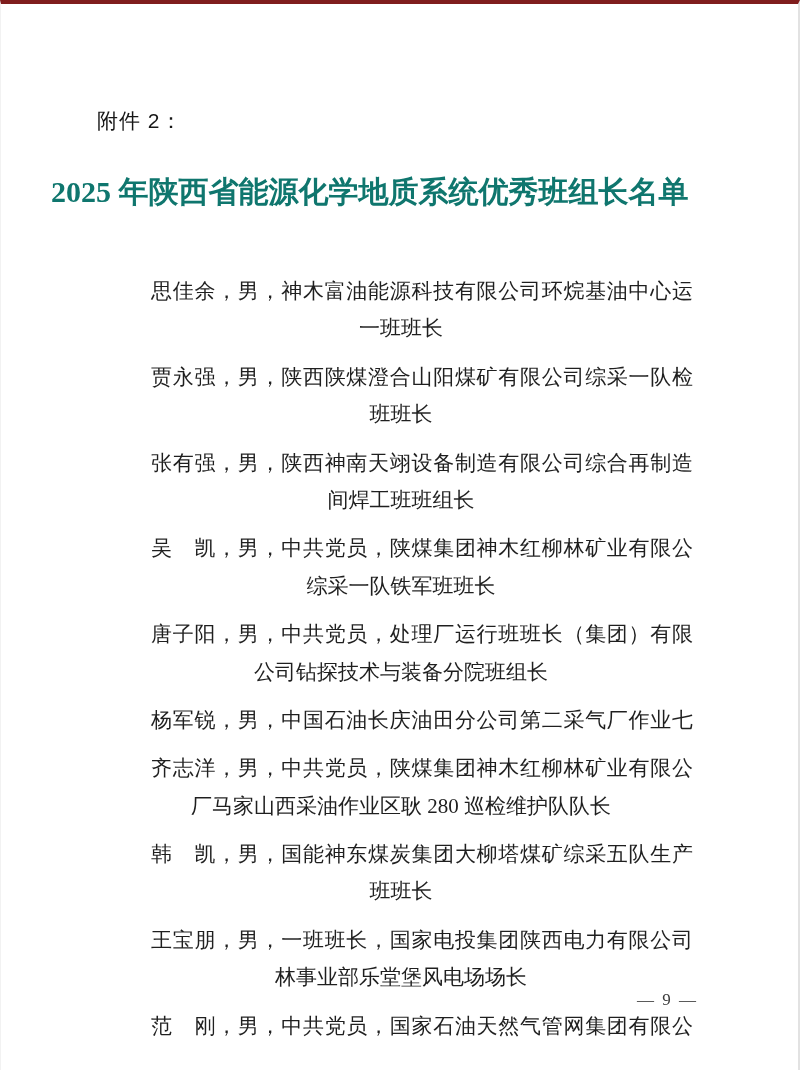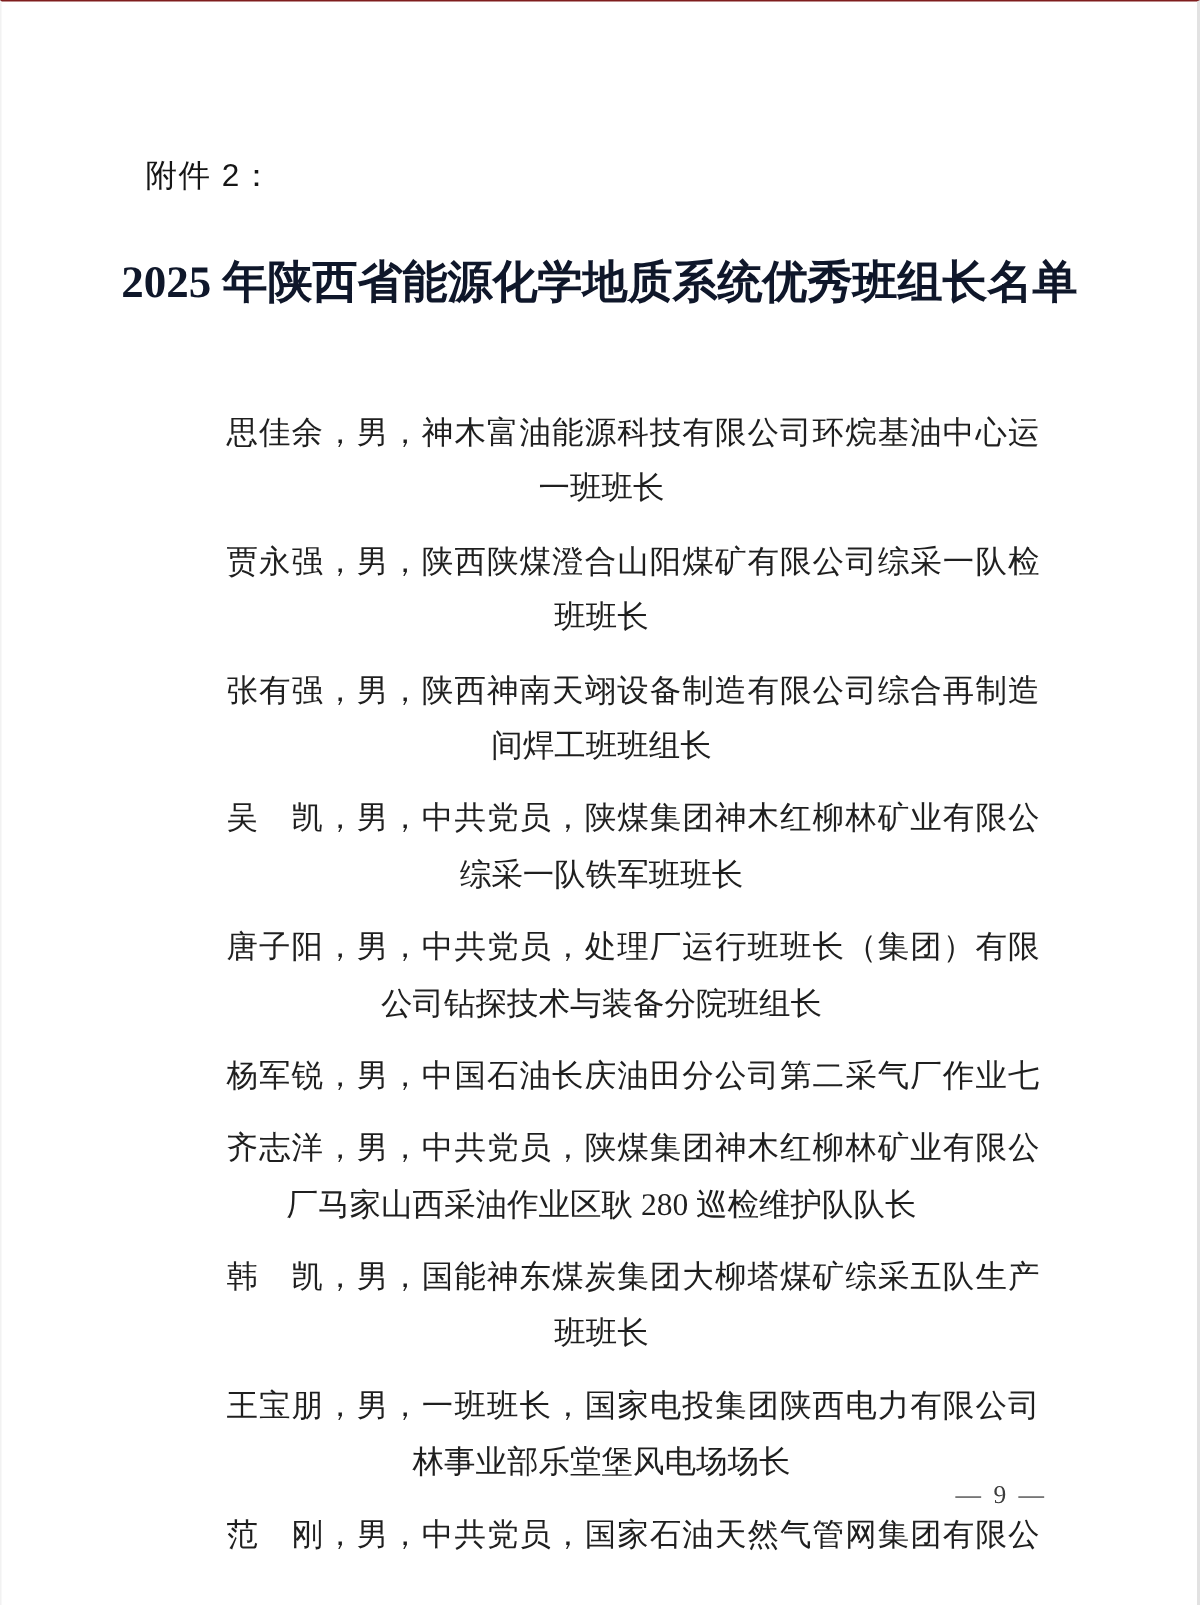--- a/index.html
+++ b/index.html
@@ -6,21 +6,21 @@
     margin: 0;
     padding: 0;
     background: #ffffff;
   }
   .page {
     position: relative;
     width: 800px;
     height: 1070px;
     background: #ffffff;
     box-sizing: border-box;
-    border-top: 1px solid #7f1d1d;
+    border-top: 4px solid #7f1d1d;
     border-left: 1px solid #f2f2f2;
     border-right: 2px solid #e2e2e2;
     overflow: hidden;
     color: #1f1f1f;
   }
   .attachment {
     position: absolute;
     left: 96px;
     top: 104px;
     font-family: "Liberation Sans", "DejaVu Sans", sans-serif;
@@ -29,26 +29,26 @@
     line-height: 26px;
     color: #161616;
     letter-spacing: 1px;
   }
   .doc-title {
     position: absolute;
     left: 50px;
     right: 50px;
     top: 168px;
     margin: 0;
-    text-align: center;
+    text-align: left;
     font-family: "Liberation Serif", "DejaVu Serif", serif;
     font-size: 30px;
     font-weight: bold;
     line-height: 40px;
-    color: #0f172a;
+    color: #0f766e;
     letter-spacing: 0px;
     white-space: nowrap;
   }
   .roster {
     position: absolute;
     left: 97px;
     top: 258px;
     width: 606px;
     font-family: "Liberation Serif", "DejaVu Serif", serif;
     font-size: 21px;

